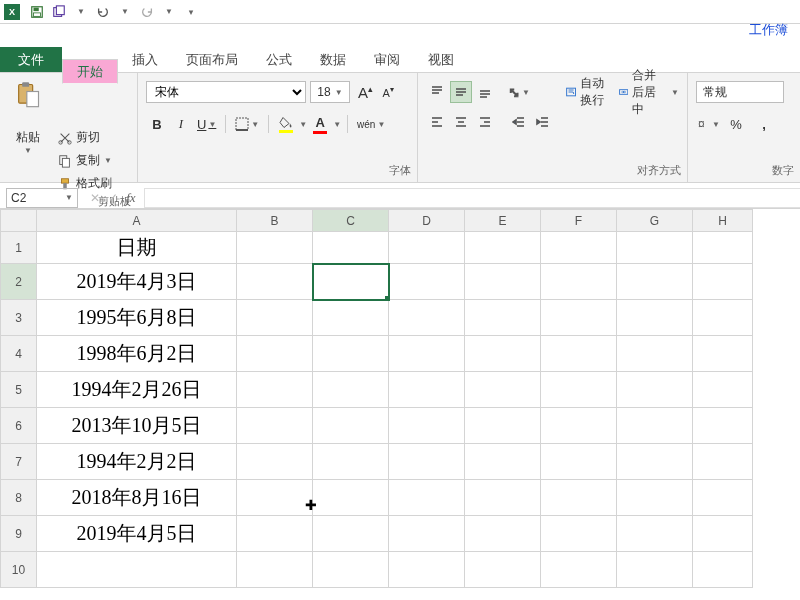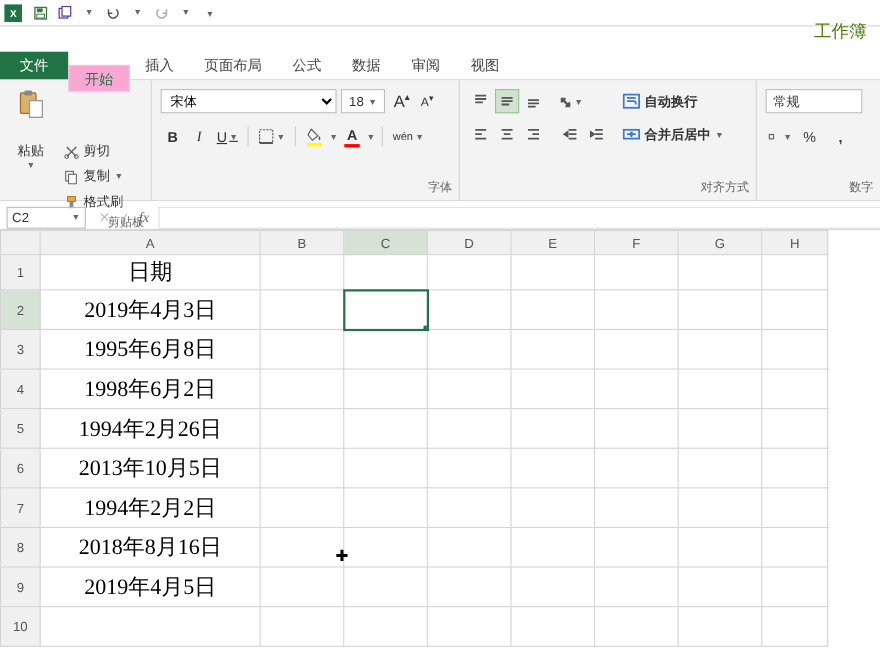--- a/index.html
+++ b/index.html
@@ -4,21 +4,21 @@
 <style>
 * { margin: 0; padding: 0; box-sizing: border-box; font-family: "Microsoft YaHei", "SimSun", sans-serif; }
 body { background: #fff; width: 800px; height: 600px; overflow: hidden; font-size: 12px; color: #333; }
 
 
 .titlebar { height: 24px; background: #fff; display: flex; align-items: center; padding: 0 4px; border-bottom: 1px solid #d4d4d4; }
 .titlebar .excel-icon { width: 16px; height: 16px; background: #217346; color: #fff; display: flex; align-items: center; justify-content: center; font-size: 9px; font-weight: bold; margin-right: 6px; }
 .titlebar .qat-btn { width: 20px; height: 20px; display: flex; align-items: center; justify-content: center; cursor: pointer; margin: 0 1px; color: #444; }
 .titlebar .qat-btn svg { width: 14px; height: 14px; }
 .titlebar .spacer { flex: 1; }
-.titlebar .wintitle { font-size: 16px; color: #4d7c0f; padding-right: 8px; margin-top: 36px; }
+.titlebar .wintitle { font-size: 13px; color: #1d4ed8; padding-right: 8px; margin-top: 36px; }
 
 
 .ribbon-tabs { height: 26px; background: #fff; display: flex; align-items: stretch; border-bottom: 1px solid #d4d4d4; margin-top: 23px; }
 .ribbon-tabs .file-tab { background: #217346; color: #fff; padding: 0 18px; display: flex; align-items: center; font-size: 13px; cursor: pointer; }
 .ribbon-tabs .tab { padding: 0 14px; display: flex; align-items: center; font-size: 13px; cursor: pointer; color: #444; }
 .ribbon-tabs .tab.active { background: #f9a8d4; border: 1px solid #d4d4d4; border-bottom: 1px solid #f3f3f3; position: relative; top: 12px; color: #217346; }
 
 
 .ribbon { height: 110px; background: #f3f3f3; border-bottom: 1px solid #d4d4d4; display: flex; font-size: 12px; }
 .ribbon-group { border-right: 1px solid #d4d4d4; padding: 4px 6px 2px 6px; display: flex; flex-direction: column; }
@@ -46,21 +46,21 @@
 .font-group .btn.underline { text-decoration: underline; }
 .font-group .btn .dd { font-size: 8px; margin-left: 2px; color: #666; }
 .font-group .color-swatch { width: 14px; height: 3px; display: block; }
 .font-group .btn.border svg, .font-group .btn.fill svg { width: 14px; height: 14px; }
 
 
 .align-group .row1, .align-group .row2 { display: flex; gap: 2px; padding: 4px 2px; }
 .align-group .abtn { width: 22px; height: 22px; display: flex; align-items: center; justify-content: center; cursor: pointer; }
 .align-group .abtn.active { background: #cfe3cf; border: 1px solid #9ac09a; }
 .align-group svg { width: 14px; height: 14px; stroke: #555; stroke-width: 1.6; }
-.align-group .col2 { display: flex; flex-direction: column; padding: 4px 2px 4px 10px; gap: 8px; font-weight: bold; }
+.align-group .col2 { display: flex; flex-direction: row; padding: 4px 2px 4px 10px; gap: 8px; }
 .align-group .widebtn { display: flex; align-items: center; gap: 4px; cursor: pointer; font-size: 12px; height: 22px; }
 .align-group .widebtn svg { width: 16px; height: 16px; }
 
 
 .number-group .row1 { padding: 4px 2px; }
 .number-group .fmt-select { width: 88px; height: 22px; border: 1px solid #bdbdbd; background: #fff; font-size: 12px; display: flex; align-items: center; padding: 0 6px; justify-content: space-between; }
 .number-group .row2 { display: flex; gap: 4px; padding: 6px 2px; }
 .number-group .nbtn { width: 24px; height: 22px; display: flex; align-items: center; justify-content: center; cursor: pointer; font-size: 13px; }
 
 

